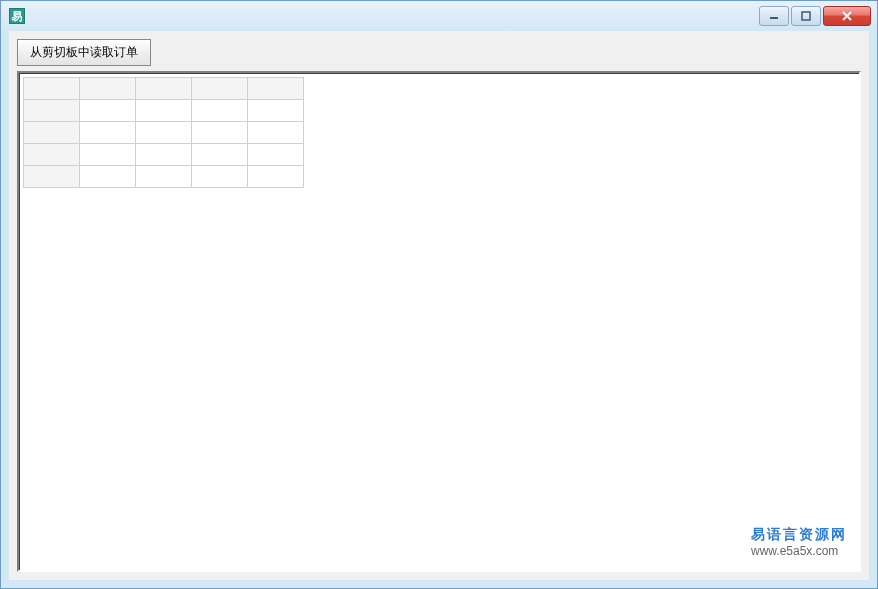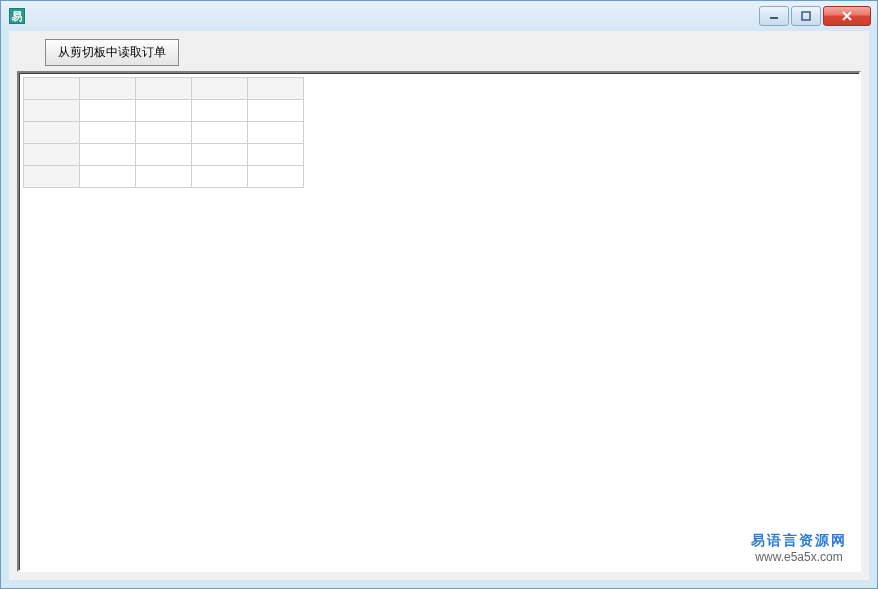--- a/index.html
+++ b/index.html
@@ -70,21 +70,20 @@
       top: 30px;
       left: 8px;
       right: 8px;
       bottom: 8px;
       background: #f0f0f0;
     }
     .toolbar {
       padding: 8px 16px 6px 8px;
       display: flex;
       gap: 6px;
-      margin-left: 28px;
     }
     .btn {
       padding: 4px 12px;
       border: 1px solid #888;
       background: linear-gradient(to bottom, #fefefe 0%, #f0f0f0 50%, #e4e4e4 100%);
       font-size: 12px;
       cursor: pointer;
       font-family: inherit;
     }
     .content-panel {
@@ -119,22 +118,22 @@
       width: 56px;
     }
     .grid-table .col-0 { width: 56px; }
     .grid-table .col-1 { width: 56px; }
     .grid-table .col-2 { width: 56px; }
     .grid-table .col-3 { width: 56px; }
     .grid-table .col-4 { width: 56px; }
     .watermark {
       position: absolute;
       right: 12px;
-      bottom: 4px;
-      text-align: center;
+      bottom: 10px;
+      text-align: left;
       line-height: 1.3;
       margin-top: 22px;
     }
     .watermark-title {
       color: #2c7cd4;
       font-size: 14px;
       font-weight: bold;
       letter-spacing: 2px;
       font-family: "SimSun", serif;
     }

